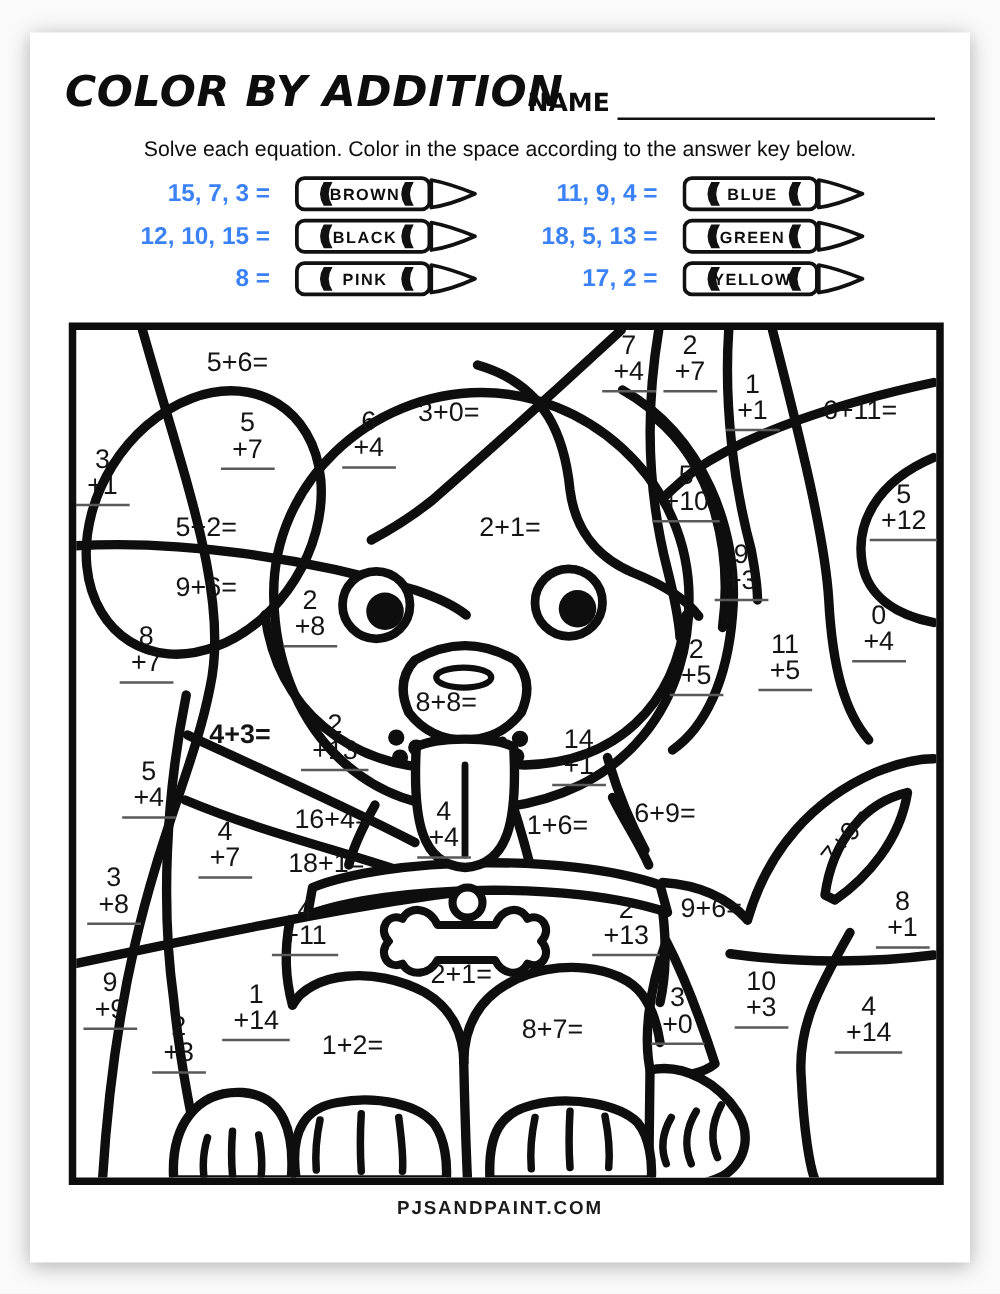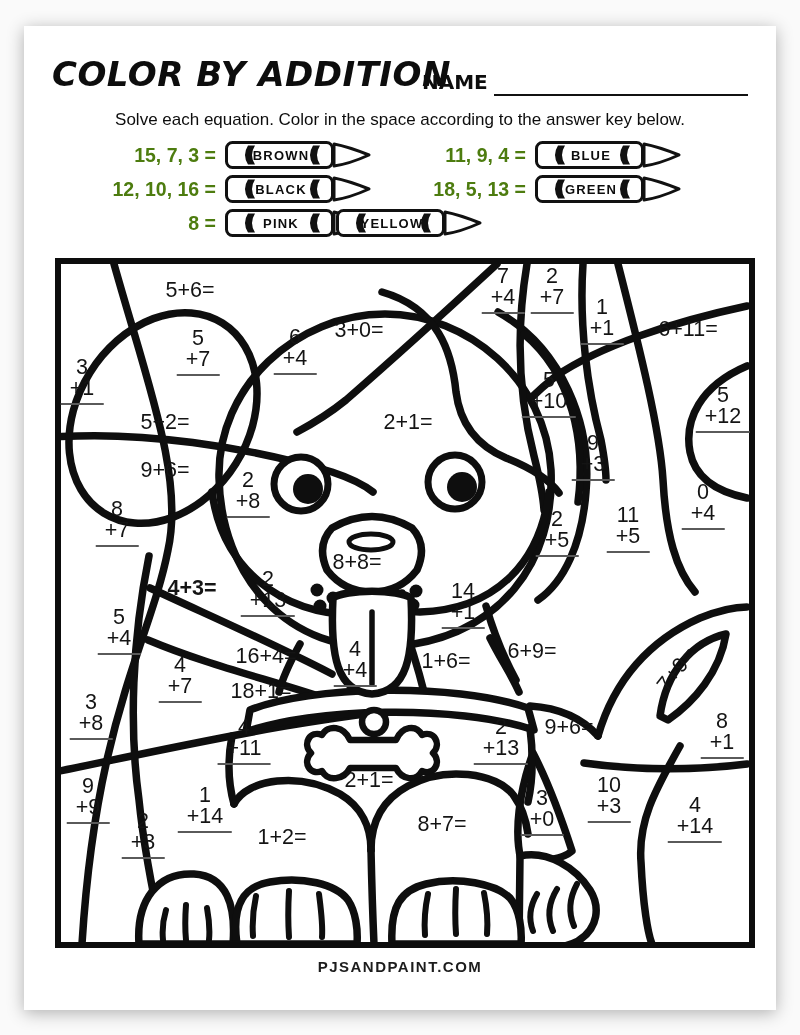--- a/index.html
+++ b/index.html
@@ -8,21 +8,21 @@
   
   .title{position:absolute;left:28px;top:28px;font-family:"DejaVu Sans",sans-serif;font-size:34px;font-weight:900;letter-spacing:.5px;color:#0d0d0d;white-space:nowrap;font-style:italic;}
   .name-label{position:absolute;left:398px;top:44px;font-family:"DejaVu Sans",sans-serif;font-size:20px;font-weight:900;color:#0d0d0d;}
   .name-line{position:absolute;left:470px;top:68px;width:254px;height:0;border-bottom:2.5px solid #111;}
   .instructions{position:absolute;left:0;top:84px;width:100%;text-align:center;font-size:17px;color:#0d0d0d;}
   
   .key-col{position:absolute;top:112px;}
   .key-col.left{left:2px;}
   .key-col.right{left:312px;}
   .key-row{display:flex;align-items:center;height:34px;margin-bottom:0px;}
-  .key-sums{width:190px;text-align:right;font-size:19.5px;font-weight:800;color:#4d7c0f;padding-right:9px;white-space:nowrap;}
+  .key-sums{width:190px;text-align:right;font-size:19.5px;font-weight:800;color:#3b82f6;padding-right:20px;white-space:nowrap;}
   .crayon{display:block;}
   .cr-body{fill:#fff;stroke:#111;stroke-width:3px;}
   .cr-band{fill:#111;}
   .cr-tip{fill:#fff;stroke:#111;stroke-width:3px;stroke-linejoin:round;}
   .cr-label{font-family:"Liberation Sans",sans-serif;font-size:13px;font-weight:700;letter-spacing:1.2px;fill:#0d0d0d;}
   
   .panel{position:absolute;left:31px;top:232px;width:688px;height:678px;border:6px solid #0d0d0d;background:#fff;}
   .panel svg{position:absolute;left:0;top:0;}
   #eq-layer{position:absolute;left:0;top:0;width:100%;height:100%;}
   .eq{position:absolute;transform:translate(-50%,-50%);font-size:21.5px;line-height:21px;color:#141414;white-space:nowrap;z-index:3;}
@@ -48,21 +48,21 @@
         <div class="key-sums">15, 7, 3 =</div>
         <svg class="crayon" width="148" height="30" viewBox="0 0 148 30">
           <rect class="cr-body" x="1.5" y="2.5" width="106" height="25" rx="6"></rect>
           <path class="cr-band" d="M23,5.5 q-6,9.5 0,19 l7,0 q-6,-9.5 0,-19 Z"></path>
           <path class="cr-band" d="M88,5.5 q-6,9.5 0,19 l7,0 q-6,-9.5 0,-19 Z"></path>
           <path class="cr-tip" d="M109,4 C120,6 134,11 144,15 C134,19.5 120,24.5 109,26 Z"></path>
           <text class="cr-label" x="56" y="20" text-anchor="middle">BROWN</text>
         </svg>
       </div>
       <div class="key-row">
-        <div class="key-sums">12, 10, 16 =</div>
+        <div class="key-sums">12, 10, 15 =</div>
         <svg class="crayon" width="148" height="30" viewBox="0 0 148 30">
           <rect class="cr-body" x="1.5" y="2.5" width="106" height="25" rx="6"></rect>
           <path class="cr-band" d="M23,5.5 q-6,9.5 0,19 l7,0 q-6,-9.5 0,-19 Z"></path>
           <path class="cr-band" d="M88,5.5 q-6,9.5 0,19 l7,0 q-6,-9.5 0,-19 Z"></path>
           <path class="cr-tip" d="M109,4 C120,6 134,11 144,15 C134,19.5 120,24.5 109,26 Z"></path>
           <text class="cr-label" x="56" y="20" text-anchor="middle">BLACK</text>
         </svg>
       </div>
       <div class="key-row">
         <div class="key-sums">8 =</div>
@@ -91,20 +91,21 @@
         <div class="key-sums">18, 5, 13 =</div>
         <svg class="crayon" width="148" height="30" viewBox="0 0 148 30">
           <rect class="cr-body" x="1.5" y="2.5" width="106" height="25" rx="6"></rect>
           <path class="cr-band" d="M23,5.5 q-6,9.5 0,19 l7,0 q-6,-9.5 0,-19 Z"></path>
           <path class="cr-band" d="M88,5.5 q-6,9.5 0,19 l7,0 q-6,-9.5 0,-19 Z"></path>
           <path class="cr-tip" d="M109,4 C120,6 134,11 144,15 C134,19.5 120,24.5 109,26 Z"></path>
           <text class="cr-label" x="56" y="20" text-anchor="middle">GREEN</text>
         </svg>
       </div>
       <div class="key-row">
+        <div class="key-sums">17, 2 =</div>
         <svg class="crayon" width="148" height="30" viewBox="0 0 148 30">
           <rect class="cr-body" x="1.5" y="2.5" width="106" height="25" rx="6"></rect>
           <path class="cr-band" d="M23,5.5 q-6,9.5 0,19 l7,0 q-6,-9.5 0,-19 Z"></path>
           <path class="cr-band" d="M88,5.5 q-6,9.5 0,19 l7,0 q-6,-9.5 0,-19 Z"></path>
           <path class="cr-tip" d="M109,4 C120,6 134,11 144,15 C134,19.5 120,24.5 109,26 Z"></path>
           <text class="cr-label" x="56" y="20" text-anchor="middle">YELLOW</text>
         </svg>
       </div>
     </div>
 

